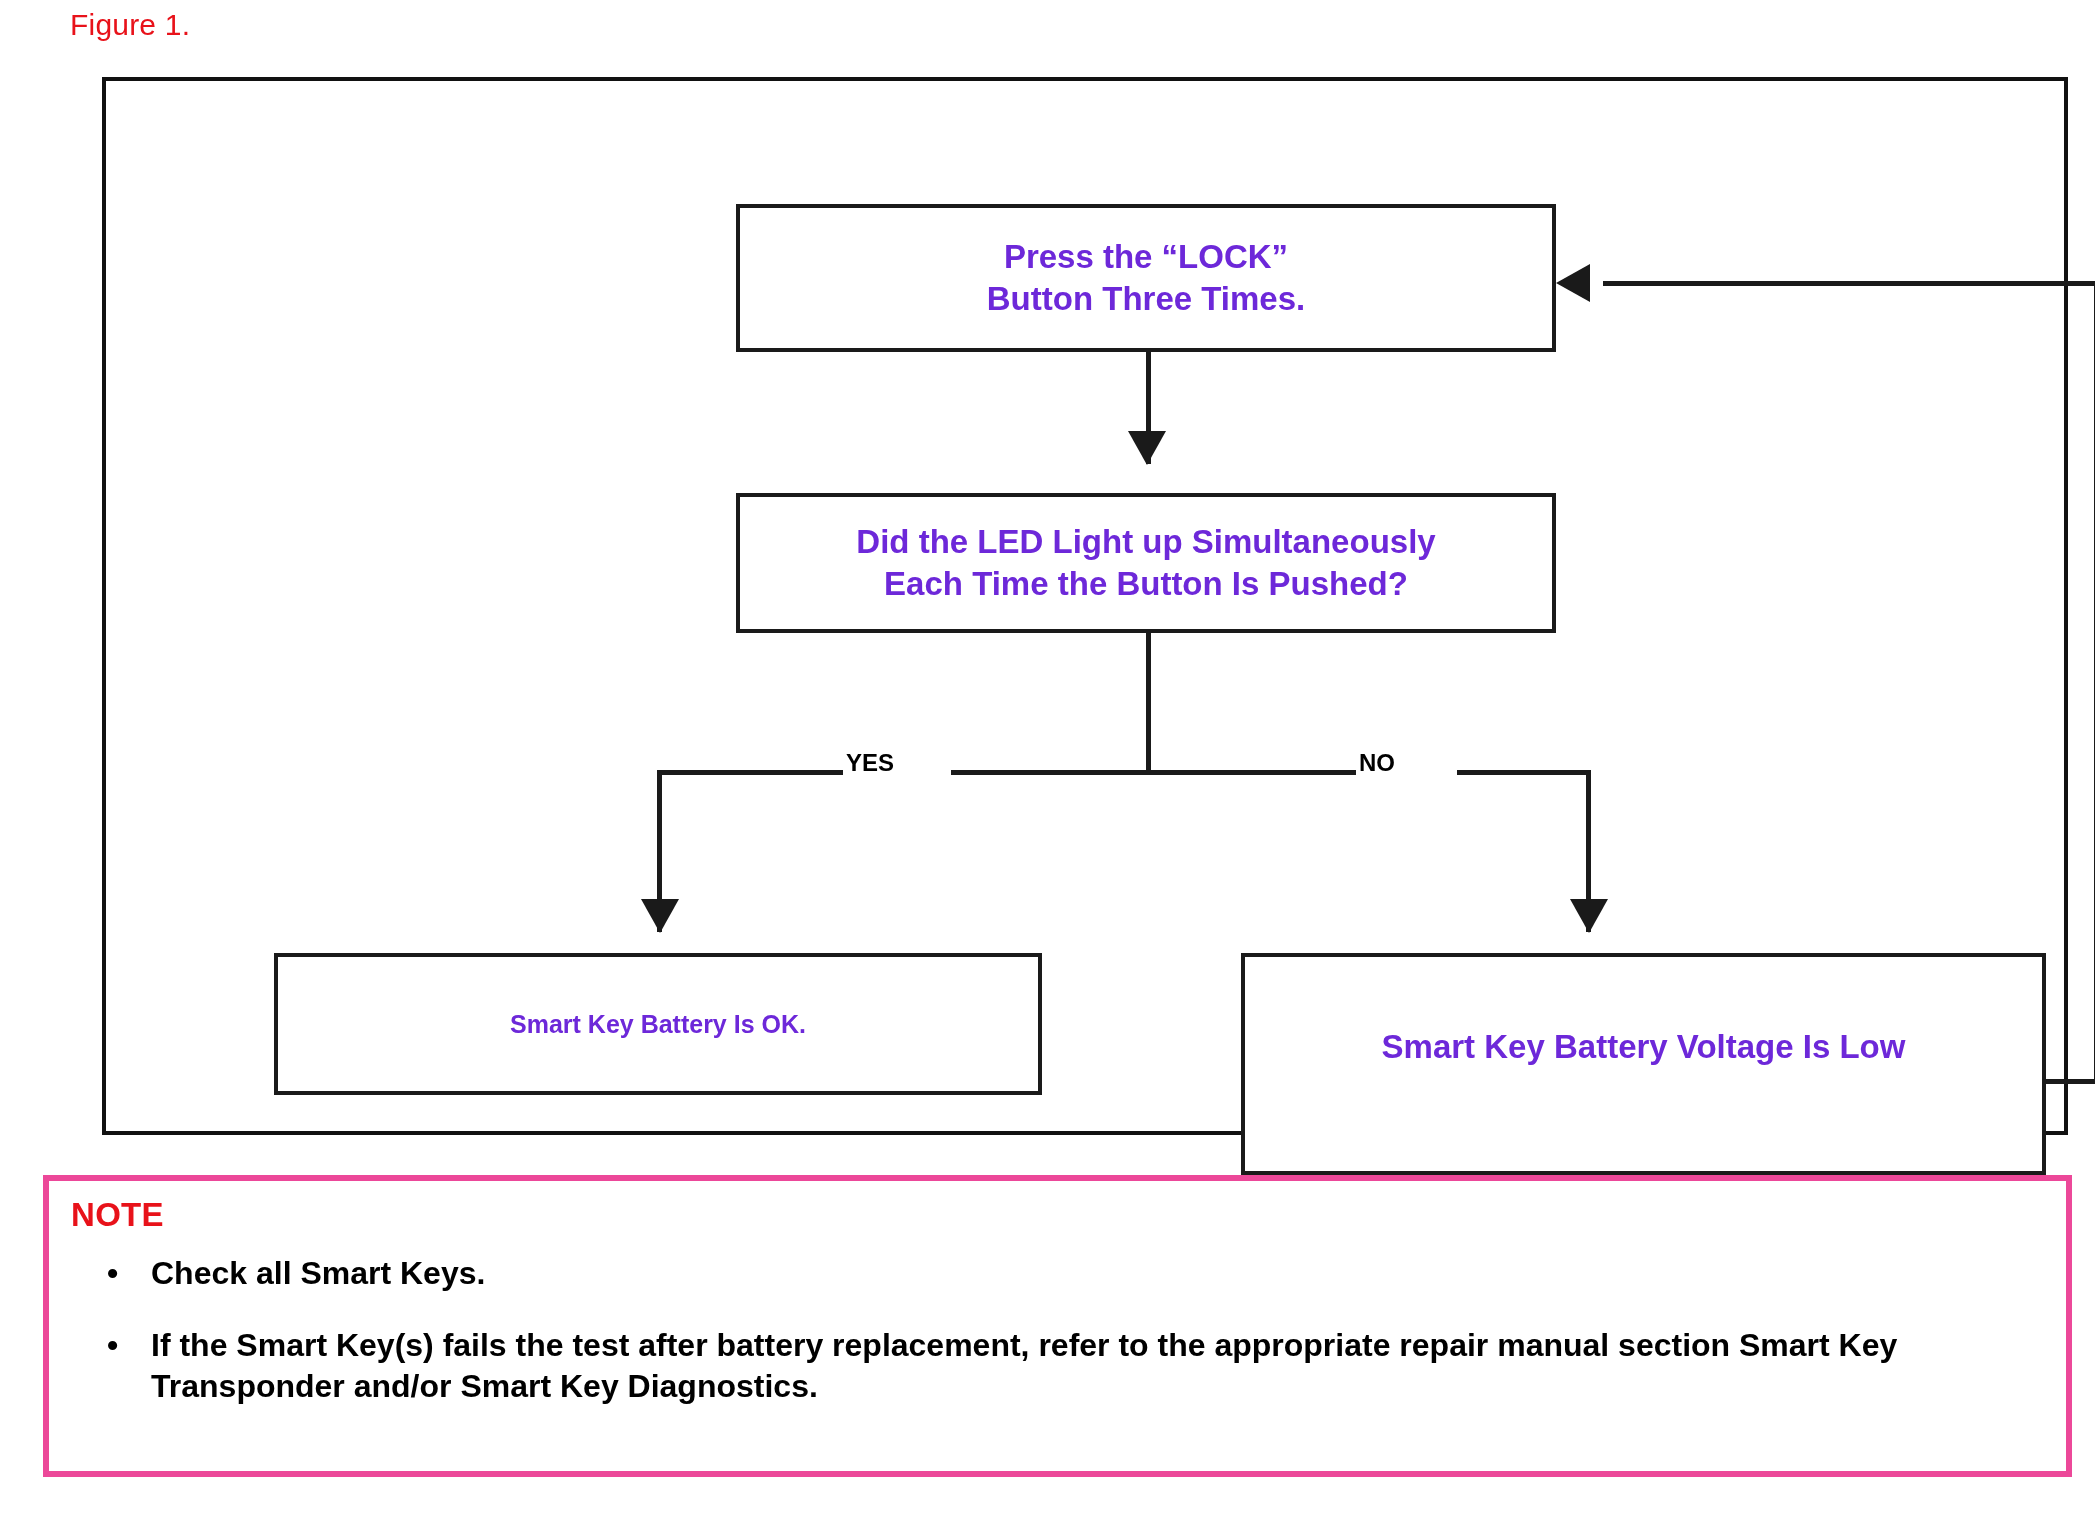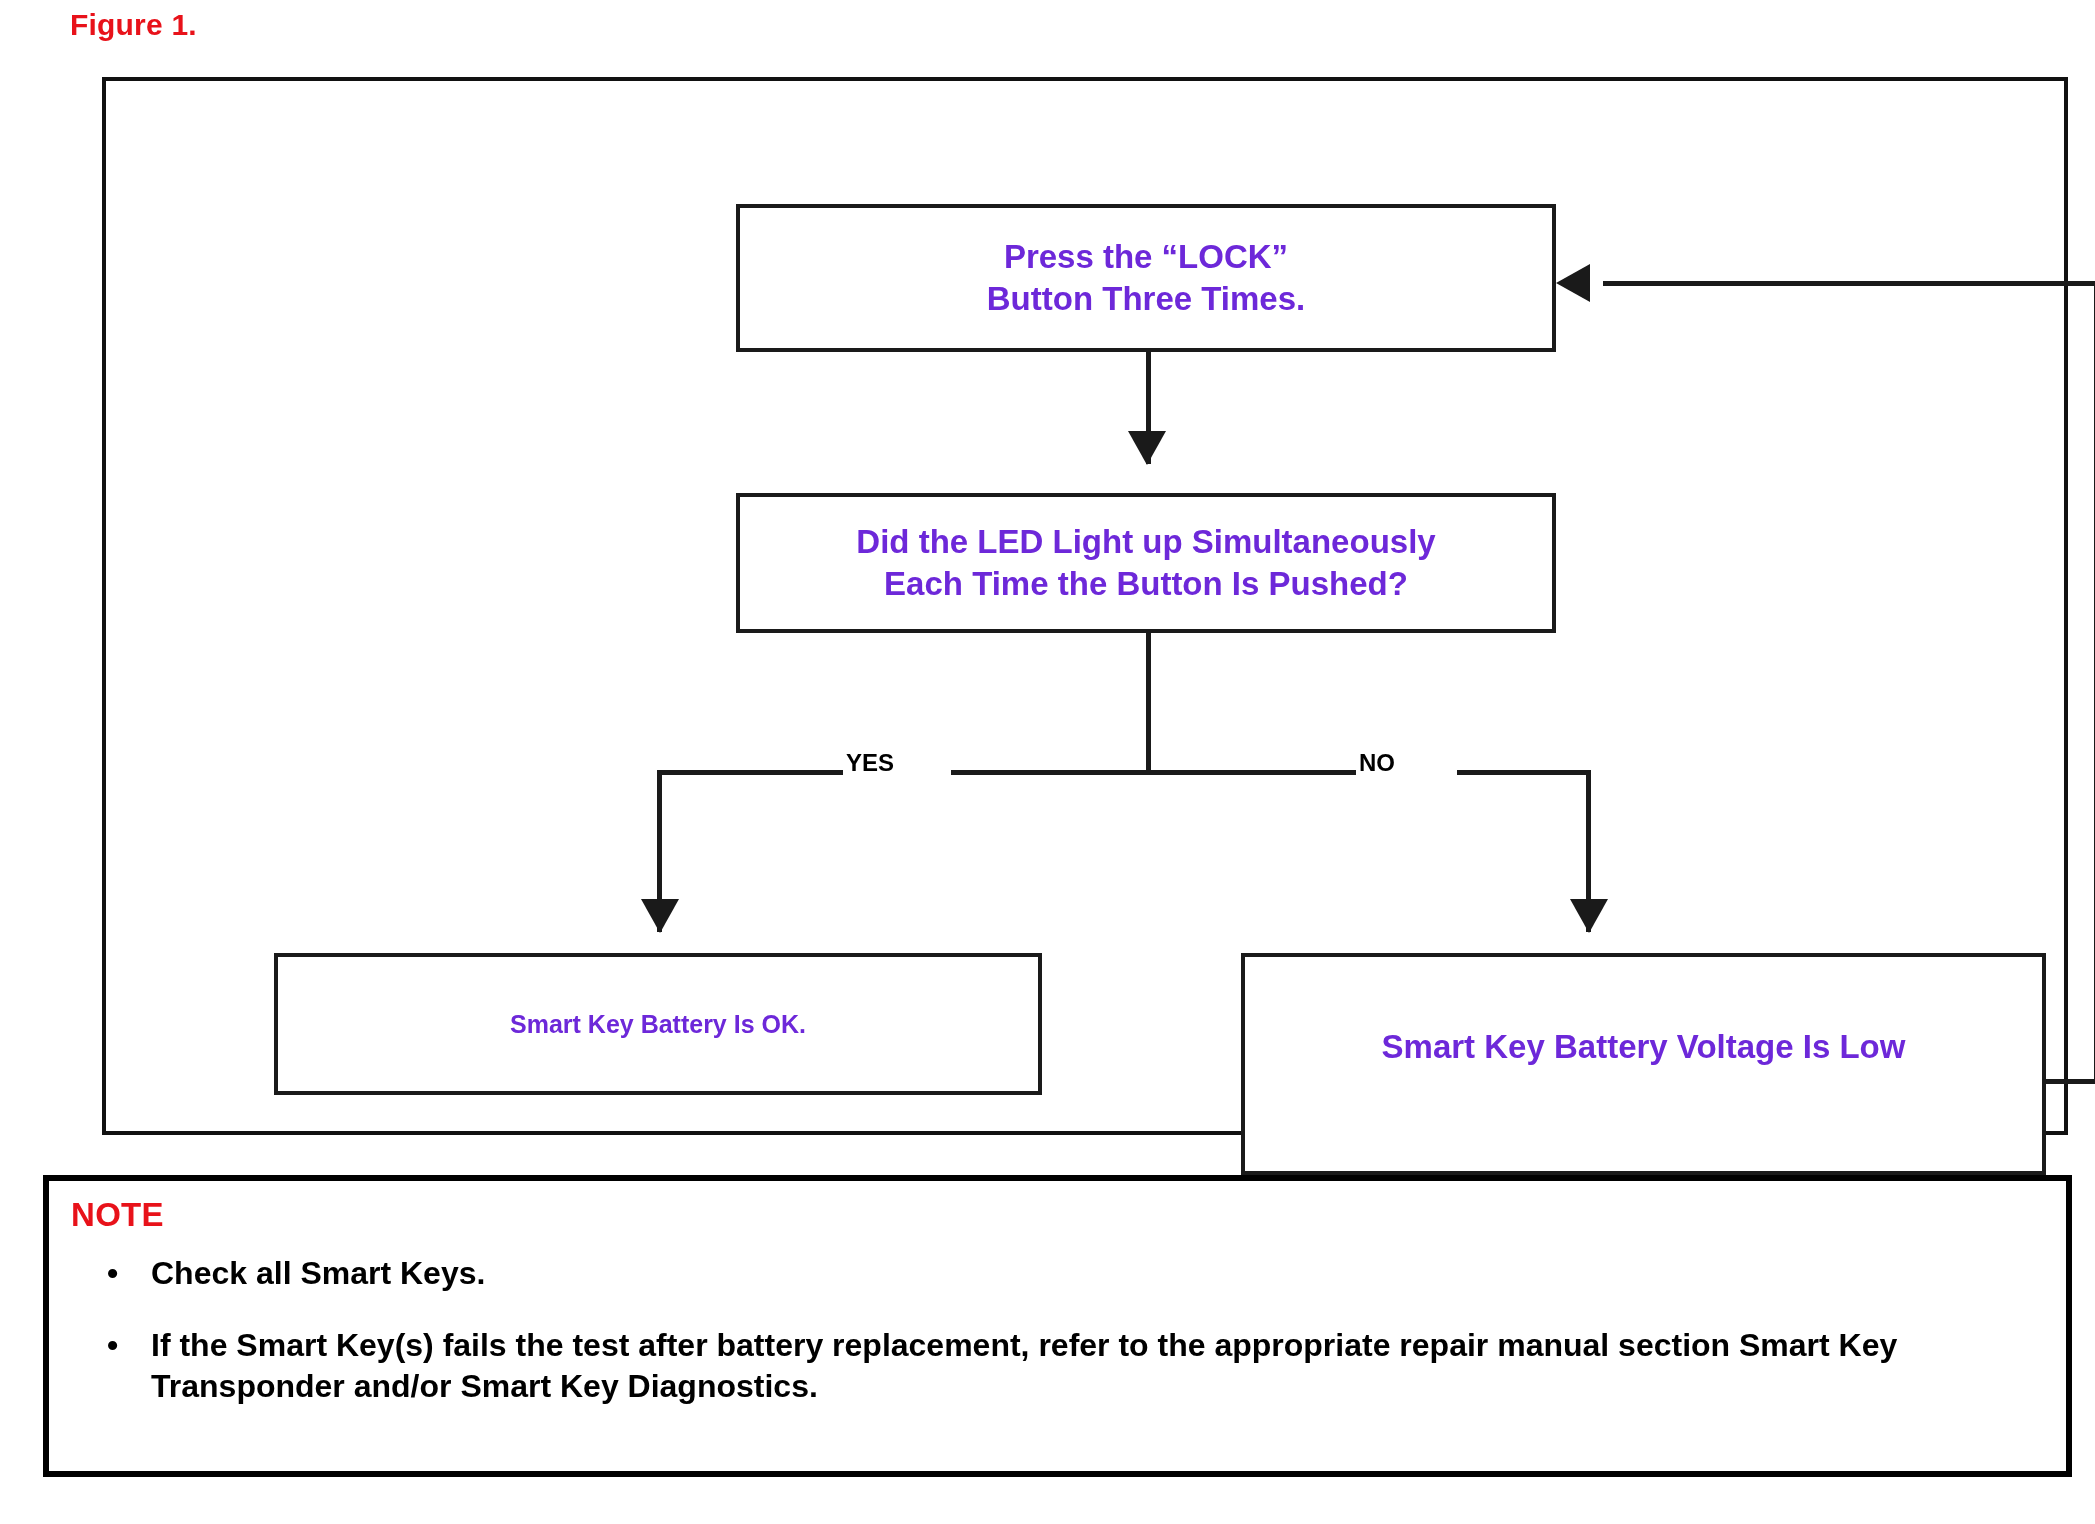--- a/index.html
+++ b/index.html
@@ -19,21 +19,21 @@
     background: #ffffff;
     overflow: hidden;
   }
 
   
   .figure-caption {
     position: absolute;
     left: 70px;
     top: 8px;
     font-size: 30px;
-    font-weight: bold;
+    font-weight: normal;
     color: #e8121a;
     letter-spacing: 0.2px;
     white-space: nowrap;
   }
 
   
   .diagram-frame {
     position: absolute;
     left: 102px;
     top: 77px;
@@ -167,21 +167,21 @@
   #label-yes { left: 740px;  top: 670px; }
   #label-no  { left: 1253px; top: 670px; }
 
   
   .note-panel {
     position: absolute;
     left: 43px;
     top: 1175px;
     width: 2029px;
     height: 302px;
-    border: 6px solid #000000;
+    border: 6px solid #ec4899;
     background: #ffffff;
     box-sizing: border-box;
   }
   .note-title {
     position: absolute;
     left: 22px;
     top: 15px;
     font-size: 33px;
     font-weight: bold;
     color: #e8121a;

